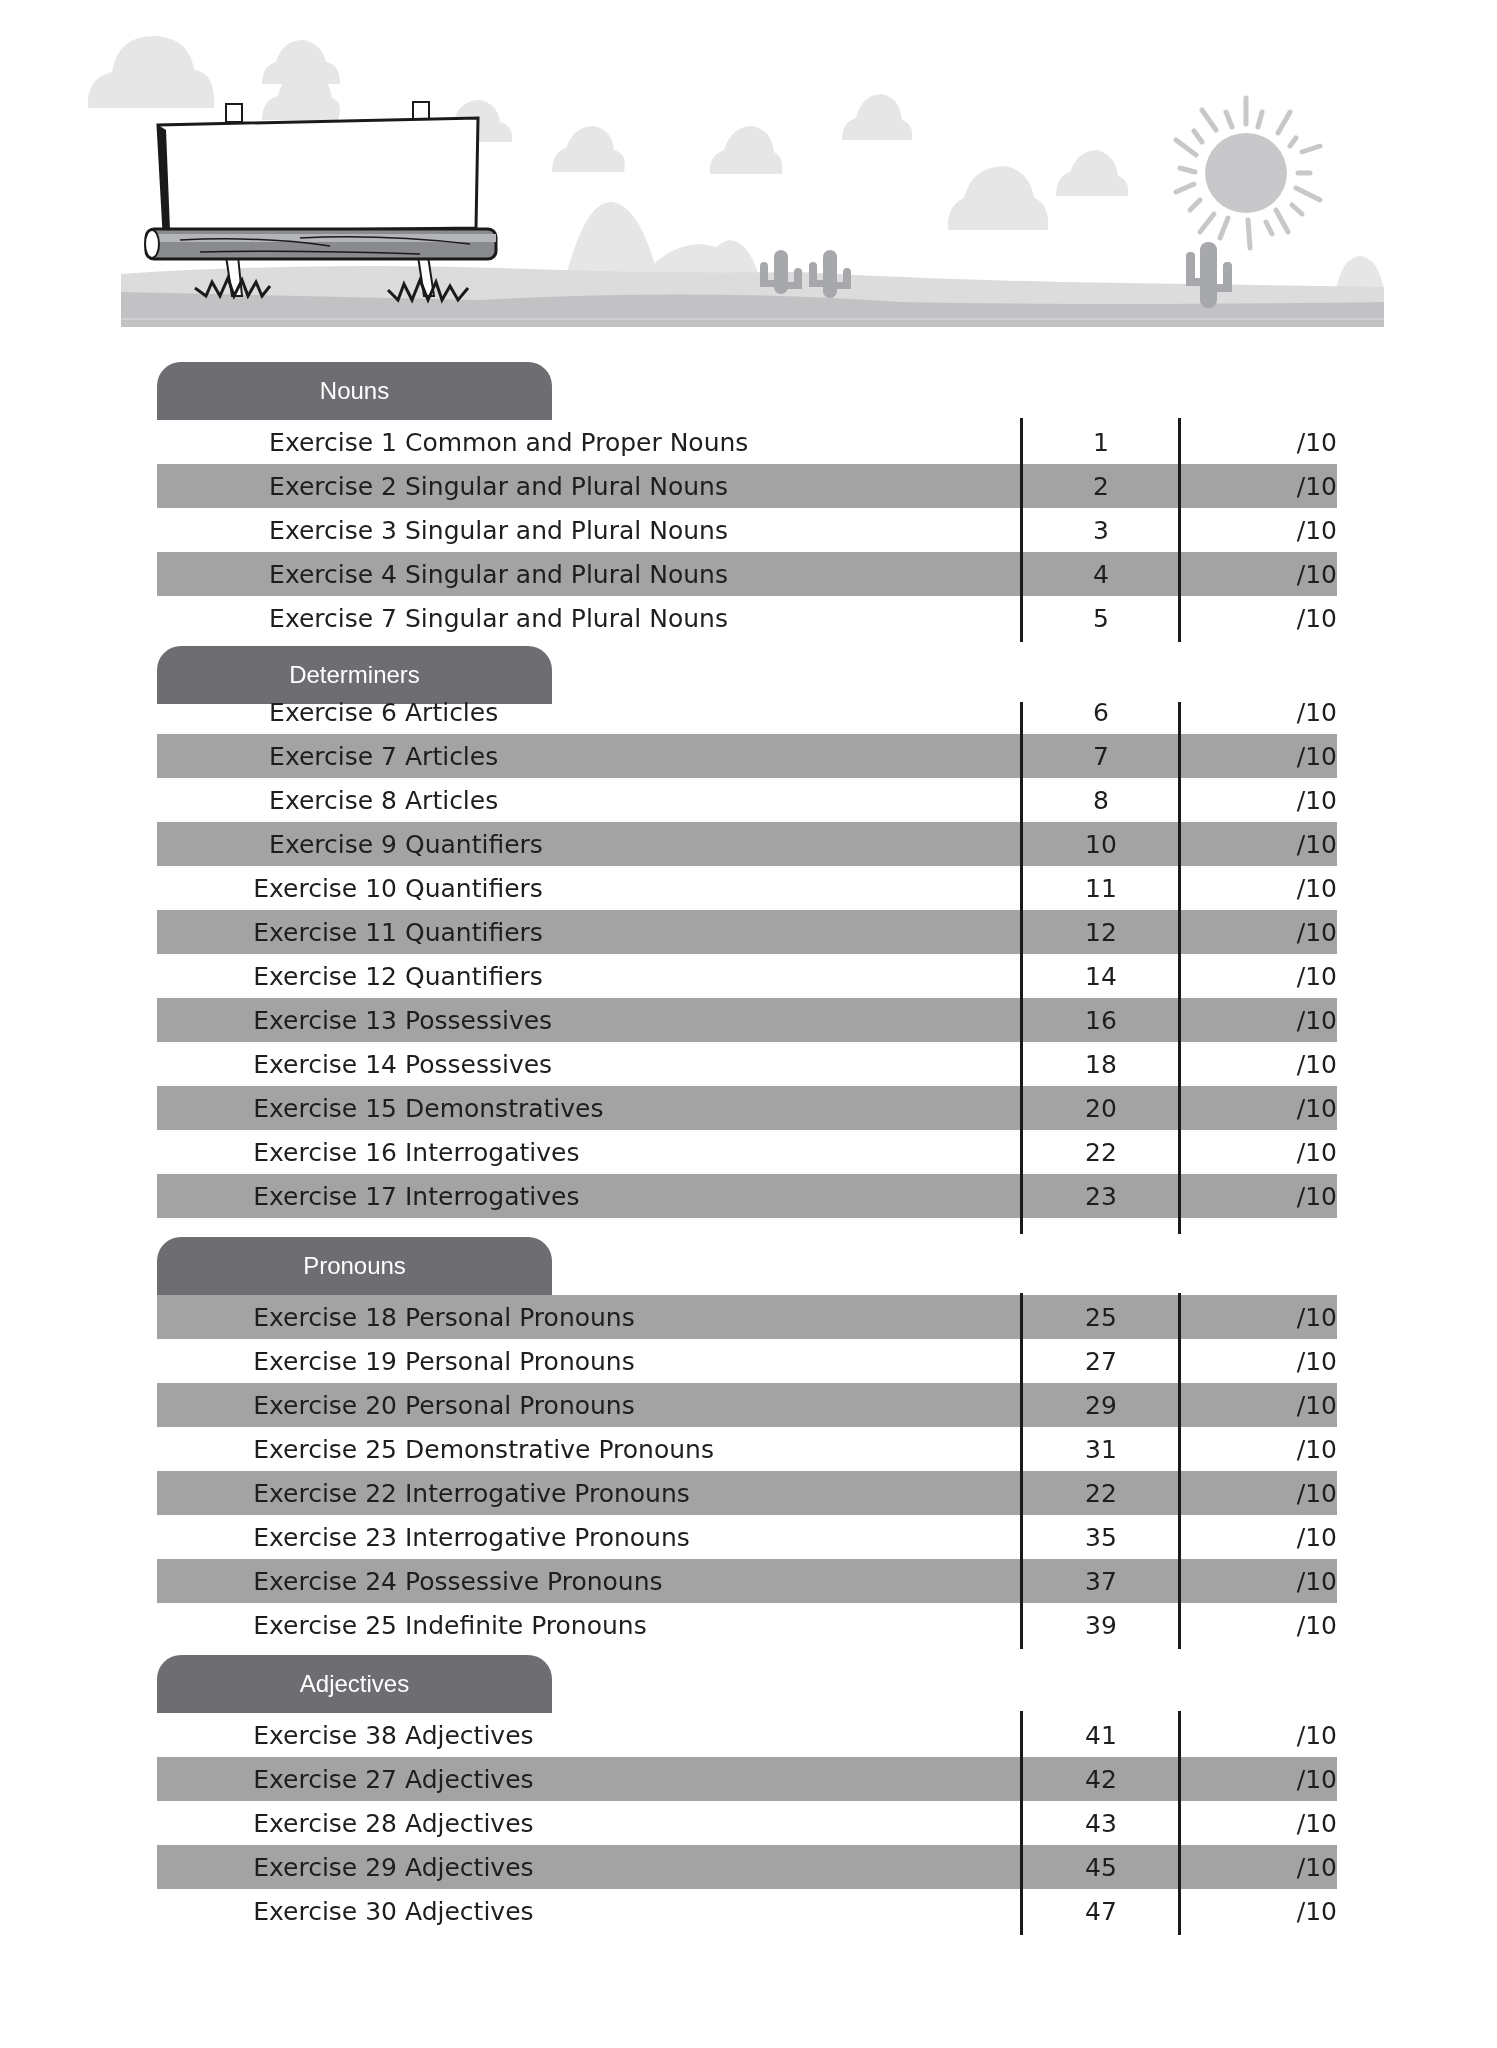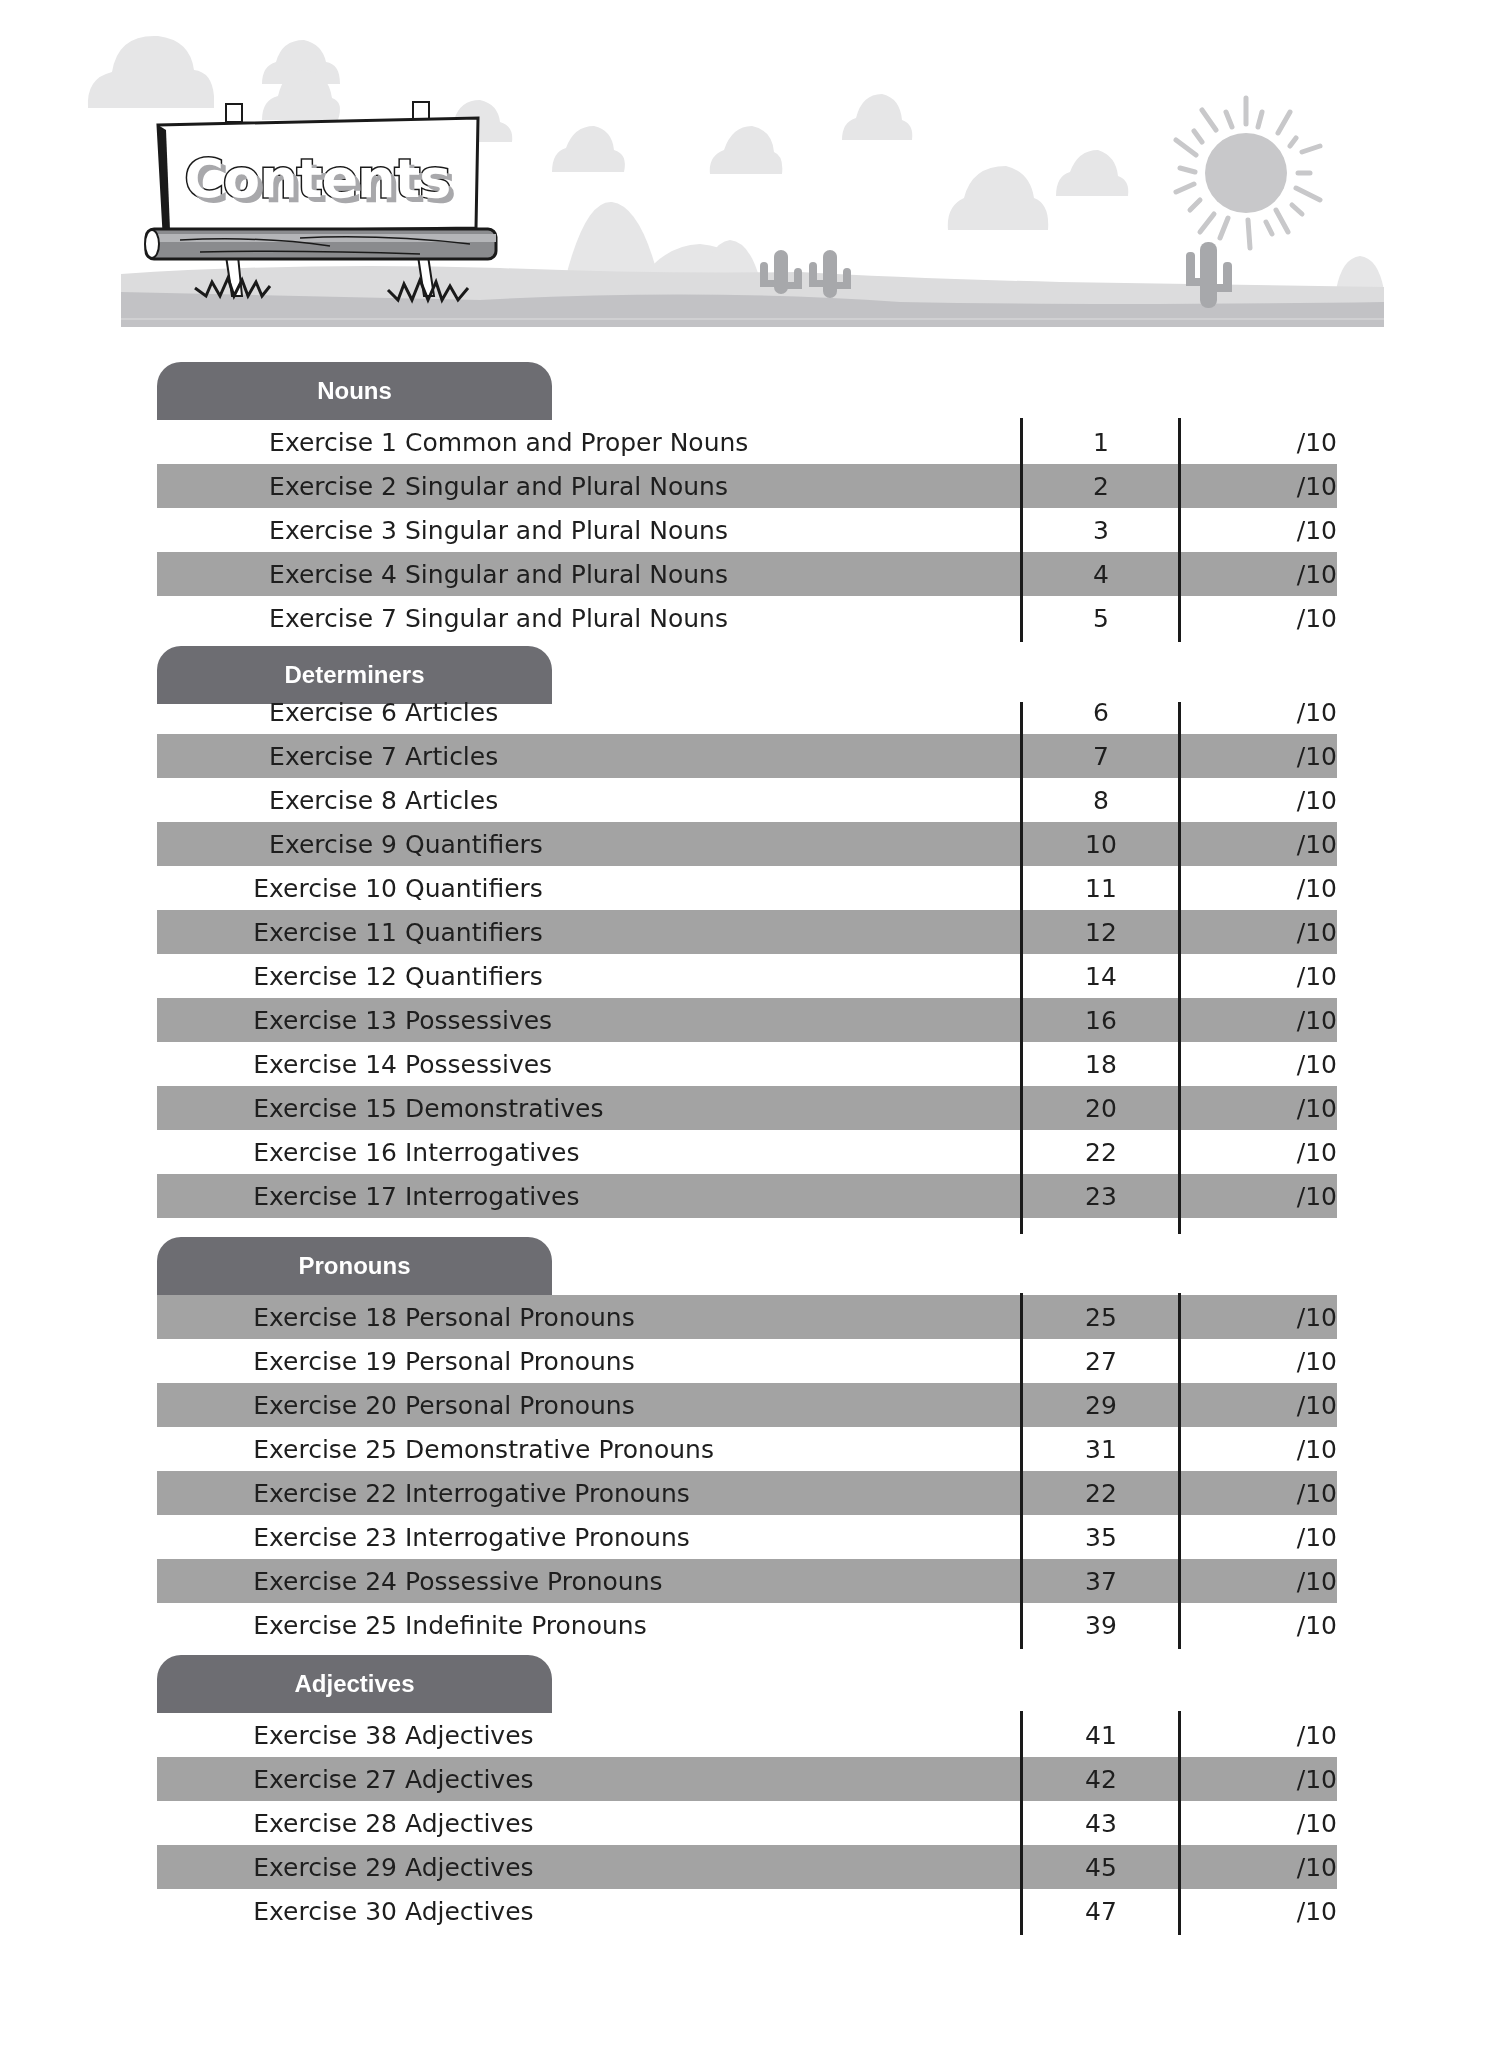--- a/index.html
+++ b/index.html
@@ -18,21 +18,21 @@
     -webkit-text-stroke: 3px #1a1a1a;
     text-shadow: 5px 5px 0 #a8a8ab;
     paint-order: stroke fill;
   }
 
   
   .section { position: absolute; left: 157px; width: 1180px; }
   .section-tab {
     position: absolute; left: 0; top: 0; width: 395px; height: 58px;
     background: #6d6d72; border-radius: 24px 24px 0 0;
-    color: #ffffff; font-weight: bold; font-size: 24px;
+    color: #ffffff; font-weight: normal; font-size: 24px;
     display: flex; align-items: center; justify-content: center;
     font-family: "Liberation Sans", sans-serif;
   }
   .rows { position: absolute; left: 0; width: 1180px; }
   .row {
     position: relative; height: 44px; width: 1180px;
     display: flex; align-items: center;
     font-size: 25px; font-family: "DejaVu Sans", sans-serif;
   }
   .row.shaded { background: #a3a3a3; }
@@ -149,21 +149,20 @@
 
       <rect x="146" y="229" width="350" height="30" rx="8" fill="#8a8b8e" stroke="#1a1a1a" stroke-width="3"></rect>
       <rect x="150" y="234" width="346" height="8" fill="#b4b5b8"></rect>
       <ellipse cx="152" cy="244" rx="7" ry="14" fill="#ffffff" stroke="#1a1a1a" stroke-width="2"></ellipse>
       <path d="M180 240 Q260 236 330 246 M300 238 Q380 234 470 244 M200 252 Q300 250 420 254" stroke="#1a1a1a" stroke-width="1.5" fill="none"></path>
 
       <path d="M195 288 L206 296 L212 282 L220 296 L228 278 L234 296 L242 280 L248 296 L256 282 L262 296 L270 286" stroke="#1a1a1a" stroke-width="3" fill="none"></path>
       <path d="M388 290 L398 300 L404 284 L412 300 L420 280 L428 300 L436 282 L442 300 L450 286 L458 300 L468 288" stroke="#1a1a1a" stroke-width="3" fill="none"></path>
     </g>
   </svg>
-  <div class="sign-title">Contents</div>
 </div>
 
 <div id="toc">
     <div class="section" style="top: 362px;">
       <div class="section-tab">Nouns</div>
       <div class="rows" style="top: 58px;">
         <div class="row">
           <span class="ex">Exercise 1</span>
           <span class="title">Common and Proper Nouns</span>
           <span class="page">1</span>

